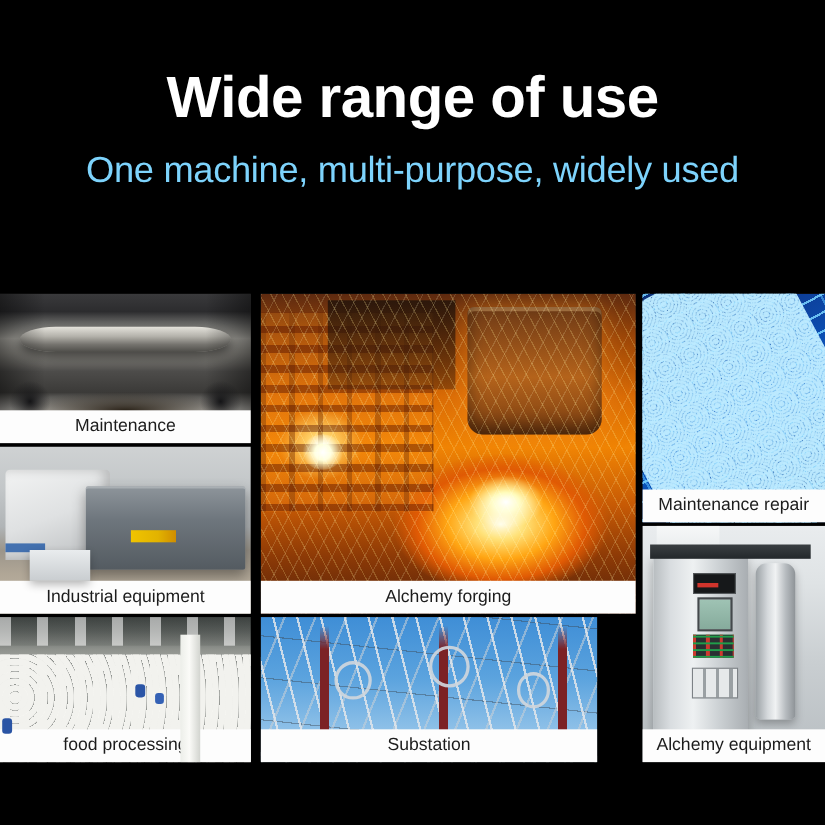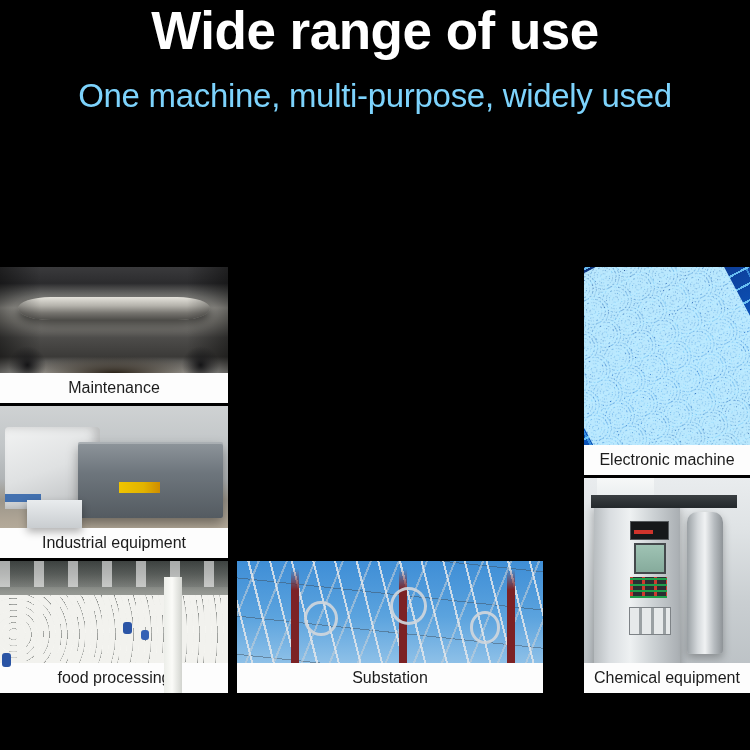--- a/index.html
+++ b/index.html
@@ -17,20 +17,21 @@
 
   
   .header {
     width: 750px;
     height: 267px;
     background: #000000;
     display: flex;
     flex-direction: column;
     align-items: center;
     box-sizing: border-box;
+    padding-top: 58px;
   }
   .title {
     color: #ffffff;
     font-size: 53px;
     font-weight: bold;
     line-height: 62px;
     letter-spacing: -0.5px;
     white-space: nowrap;
   }
   .subtitle {
@@ -400,42 +401,51 @@
   <div class="tile" id="tile-food">
     <div class="photo art-food">
       <div class="art-food-col"></div>
       <div class="art-food-blue1"></div>
       <div class="art-food-blue2"></div>
       <div class="art-food-blue3"></div>
     </div>
     <div class="caption">food processing</div>
   </div>
 
+  <div class="tile" id="tile-alchemy">
+    <div class="photo art-alchemy">
+      <div class="art-alch-struct"></div>
+      <div class="art-alch-dark"></div>
+      <div class="art-alch-lamp"></div>
+      <div class="art-alch-spark"></div>
+    </div>
+    <div class="caption">Alchemy forging</div>
+  </div>
 
   <div class="tile" id="tile-substation">
     <div class="photo art-substation">
       <div class="art-sub-ring1"></div>
       <div class="art-sub-ring2"></div>
       <div class="art-sub-ring3"></div>
     </div>
     <div class="caption">Substation</div>
   </div>
 
   <div class="tile" id="tile-electronic">
     <div class="photo art-electronic"></div>
-    <div class="caption">Electronic machine</div>
+    <div class="caption">Maintenance repair</div>
   </div>
 
   <div class="tile" id="tile-chemical">
     <div class="photo art-chemical">
       <div class="art-chem-win"></div>
       <div class="art-chem-cab"></div>
       <div class="art-chem-tank"></div>
       <div class="art-chem-top"></div>
       <div class="art-chem-meter"></div>
       <div class="art-chem-screen"></div>
       <div class="art-chem-leds"></div>
       <div class="art-chem-btns"></div>
     </div>
-    <div class="caption">Chemical equipment</div>
+    <div class="caption">Alchemy equipment</div>
   </div>
 
 </div>
 
 </body></html>

